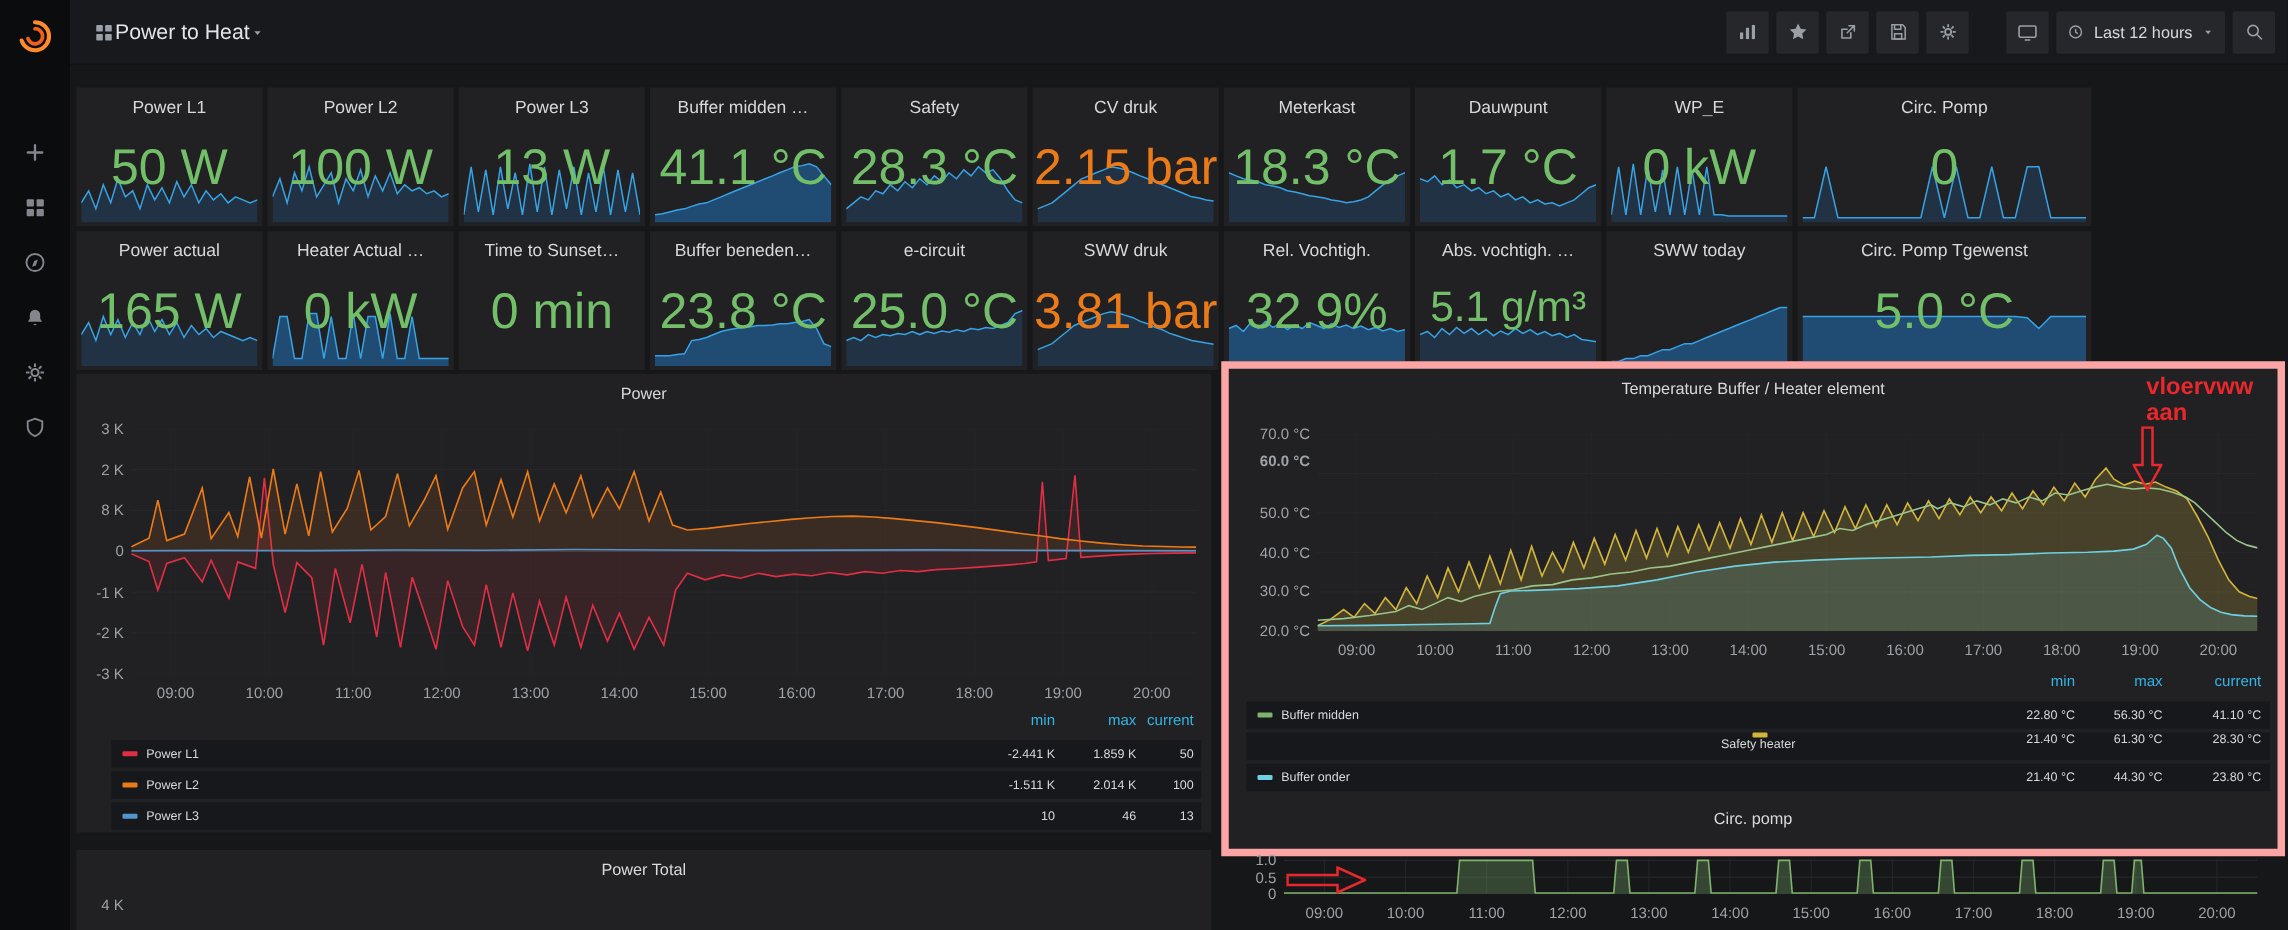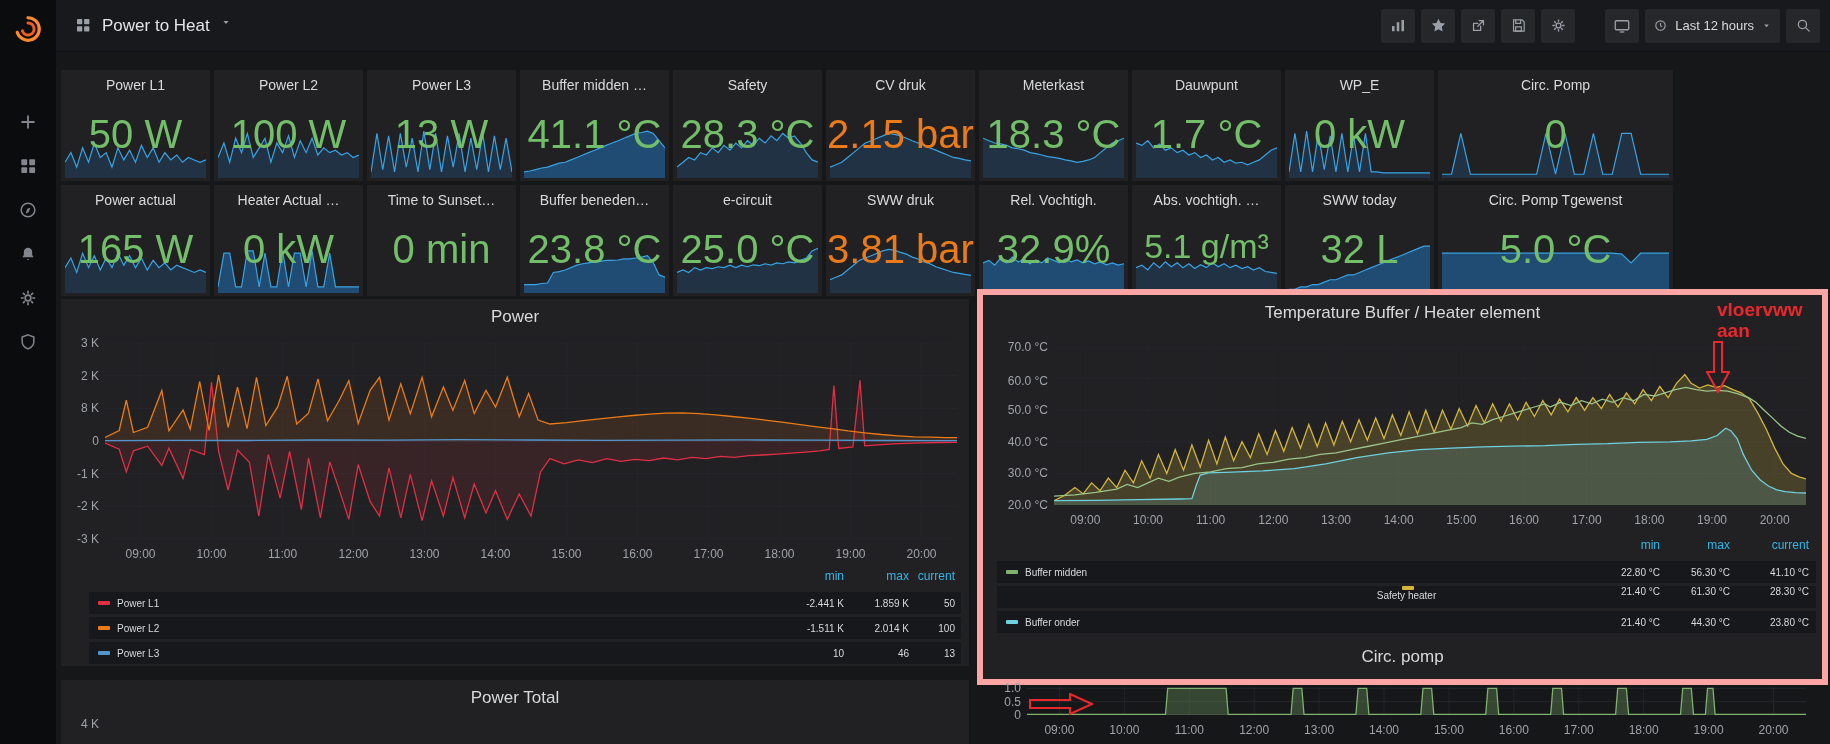--- a/index.html
+++ b/index.html
@@ -10,21 +10,21 @@
   
   .sidebar{position:absolute;left:0;top:0;width:56px;height:744px;background:#0b0c0e;z-index:6}
   .logo{display:flex;align-items:center;justify-content:center;height:58px;cursor:pointer}
   .side-menu{display:flex;flex-direction:column;align-items:center;margin-top:42px}
   .side-item{width:56px;height:44px;display:flex;align-items:center;justify-content:center;cursor:pointer}
 
   
   .topbar{position:absolute;left:56px;top:0;width:1774px;height:52px;background:#17191d;
     display:flex;align-items:center;justify-content:space-between;padding:0 10px;z-index:5;
     border-bottom:1px solid #101114}
-  .tb-left{display:flex;gap:10px;padding-left:8px}
+  .tb-left{display:flex;align-items:center;padding-left:8px}
   .tb-title{font-size:17px;font-weight:500;color:#e3e4e6;cursor:pointer}
   .tb-right{display:flex;align-items:center;gap:6px}
   .tb-btn{height:34px;min-width:34px;background:#26272b;border-radius:2px;display:flex;
     align-items:center;justify-content:center;cursor:pointer;padding:0 8px;gap:7px}
   .tb-gap{width:18px}
   .tb-time-label{font-size:13px;color:#d8d9da;white-space:nowrap}
 
   
   .content{position:absolute;left:56px;top:52px;width:1774px;height:692px}
 
@@ -34,21 +34,21 @@
   .stat{position:relative;width:149px;height:111px;background:#212124;overflow:hidden}
   .stat.wide{width:235px}
   .stitle{position:absolute;top:7px;left:0;right:0;text-align:center;font-size:14px;color:#d8d9da;
     white-space:nowrap;overflow:hidden;cursor:pointer;z-index:3}
   .sval{position:absolute;top:42px;left:0;right:0;text-align:center;font-size:40px;font-weight:500;
     white-space:nowrap;z-index:2}
   .spark{position:absolute;left:4px;bottom:3px;height:52px;width:calc(100% - 8px)}
 
   
   .panel{position:absolute;background:#212124}
-  .ptitle{position:absolute;top:8px;left:0;right:0;text-align:center;font-size:17px;font-weight:500;
+  .ptitle{position:absolute;top:8px;left:0;right:0;text-align:center;font-size:13px;font-weight:500;
     color:#d8d9da;cursor:pointer;z-index:2}
   #panel-power{left:5px;top:247px;width:908px;height:367px}
   #panel-ptotal{left:5px;top:628px;width:908px;height:64px}
   #red-wrap{left:921px;top:237px;width:851px;height:396px;border:6px solid #fca5a5}
 
   .tick{position:absolute;font-size:12px;color:#9fa3a8;line-height:14px;white-space:nowrap}
   .yt{text-align:right;transform:translateY(-50%)}
   .xt{transform:translateX(-50%)}
   .lhead{position:absolute;font-size:12px;color:#33b5e5;transform:translateX(-100%);cursor:pointer;white-space:nowrap}
   .lrow{position:absolute;background:#17181b;display:flex;align-items:center;font-size:10px}
@@ -325,21 +325,20 @@
               <path d="M0.0,20.5L4.2,18.6L8.3,22.3L12.5,16.8L16.7,20.5L20.8,16.1L25.0,19.8L29.2,16.8L33.3,20.5L37.5,17.5L41.7,21.2L45.8,18.3L50.0,20.5L54.2,16.8L58.3,19.8L62.5,17.5L66.7,20.5L70.8,18.6L75.0,21.2L79.2,19.8L83.3,22.3L87.5,20.5L91.7,23.5L95.8,24.2L100.0,24.9" fill="none" stroke="#38a3e4" stroke-width="1.2" vector-effect="non-scaling-stroke"></path>
             </svg>
             <div class="sval" style="color:#73bf69;font-size:34px">5.1 g/m³</div>
           </div>
           <div class="stat">
             <div class="stitle">SWW today</div>
             <svg class="spark" viewBox="0 0 100 40" preserveAspectRatio="none">
               <path d="M0.0,37.1L4.2,37.1L8.3,35.3L12.5,35.3L16.7,33.5L20.8,33.5L25.0,31.6L29.2,29.8L33.3,29.8L37.5,27.9L41.7,26.1L45.8,26.1L50.0,24.2L54.2,22.3L58.3,20.5L62.5,18.6L66.7,16.8L70.8,14.9L75.0,13.1L79.2,11.3L83.3,9.4L87.5,7.6L91.7,5.7L95.8,3.9L100.0,3.9L100,40L0,40Z" fill="#1f78c1" fill-opacity="0.5"></path>
               <path d="M0.0,37.1L4.2,37.1L8.3,35.3L12.5,35.3L16.7,33.5L20.8,33.5L25.0,31.6L29.2,29.8L33.3,29.8L37.5,27.9L41.7,26.1L45.8,26.1L50.0,24.2L54.2,22.3L58.3,20.5L62.5,18.6L66.7,16.8L70.8,14.9L75.0,13.1L79.2,11.3L83.3,9.4L87.5,7.6L91.7,5.7L95.8,3.9L100.0,3.9" fill="none" stroke="#38a3e4" stroke-width="1.2" vector-effect="non-scaling-stroke"></path>
             </svg>
-            <div class="sval" style="color:#73bf69">32 L</div>
           </div>
           <div class="stat wide">
             <div class="stitle">Circ. Pomp Tgewenst</div>
             <svg class="spark" viewBox="0 0 100 40" preserveAspectRatio="none">
               <path d="M0.0,9.4L4.2,9.4L8.3,9.4L12.5,9.4L16.7,9.4L20.8,9.4L25.0,9.4L29.2,9.4L33.3,9.4L37.5,9.4L41.7,9.4L45.8,9.4L50.0,9.4L54.2,9.4L58.3,9.4L62.5,9.4L66.7,9.4L70.8,9.4L75.0,9.4L79.2,10.1L83.3,16.8L87.5,9.4L91.7,9.4L95.8,9.4L100.0,9.4L100,40L0,40Z" fill="#1f78c1" fill-opacity="0.5"></path>
               <path d="M0.0,9.4L4.2,9.4L8.3,9.4L12.5,9.4L16.7,9.4L20.8,9.4L25.0,9.4L29.2,9.4L33.3,9.4L37.5,9.4L41.7,9.4L45.8,9.4L50.0,9.4L54.2,9.4L58.3,9.4L62.5,9.4L66.7,9.4L70.8,9.4L75.0,9.4L79.2,10.1L83.3,16.8L87.5,9.4L91.7,9.4L95.8,9.4L100.0,9.4" fill="none" stroke="#38a3e4" stroke-width="1.2" vector-effect="non-scaling-stroke"></path>
             </svg>
             <div class="sval" style="color:#73bf69">5.0 °C</div>
           </div>
         </div>
@@ -476,21 +475,21 @@
         <div>vloervww</div>
         <div>aan</div>
       </div>
       <svg class="ann" style="left:723px;top:46px" width="24" height="52" viewBox="0 0 24 52" fill="none" stroke="#e8282c" stroke-width="2">
           <path d="M8 1h8v30h7L12 51 1 31h7z"></path>
         </svg>
       <svg class="ann" style="left:46px;top:398px" width="64" height="22" viewBox="0 0 64 22" fill="none" stroke="#e8282c" stroke-width="2">
           <path d="M1 7h40V1l22 10-22 10v-6H1z"></path>
         </svg>
     <div class="tick yt" style="left: 13px; width: 52px; top: 52px;">70.0 °C</div>
-        <div class="tick yt" style="left: 13px; width: 52px; top: 86px;">60.0 °C</div>
+        <div class="tick yt" style="left: 13px; width: 52px; top: 74px; font-weight: bold;">60.0 °C</div>
         <div class="tick yt" style="left: 13px; width: 52px; top: 115.2px;">50.0 °C</div>
         <div class="tick yt" style="left: 13px; width: 52px; top: 146.8px;">40.0 °C</div>
         <div class="tick yt" style="left: 13px; width: 52px; top: 178.4px;">30.0 °C</div>
         <div class="tick yt" style="left: 13px; width: 52px; top: 210px;">20.0 °C</div>
         <div class="tick xt" style="left: 102.333px; top: 218px;">09:00</div>
         <div class="tick xt" style="left: 165px; top: 218px;">10:00</div>
         <div class="tick xt" style="left: 227.667px; top: 218px;">11:00</div>
         <div class="tick xt" style="left: 290.333px; top: 218px;">12:00</div>
         <div class="tick xt" style="left: 353px; top: 218px;">13:00</div>
         <div class="tick xt" style="left: 415.667px; top: 218px;">14:00</div>

